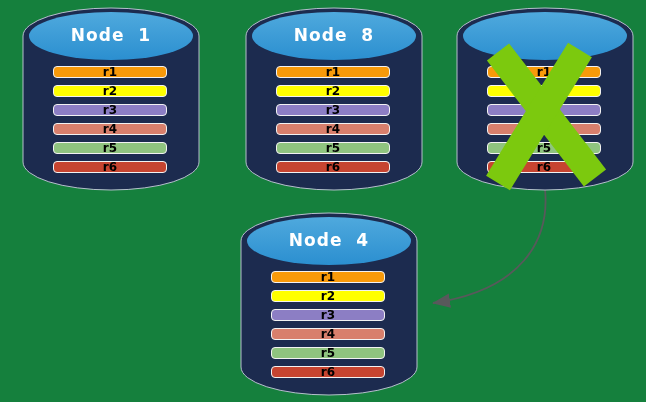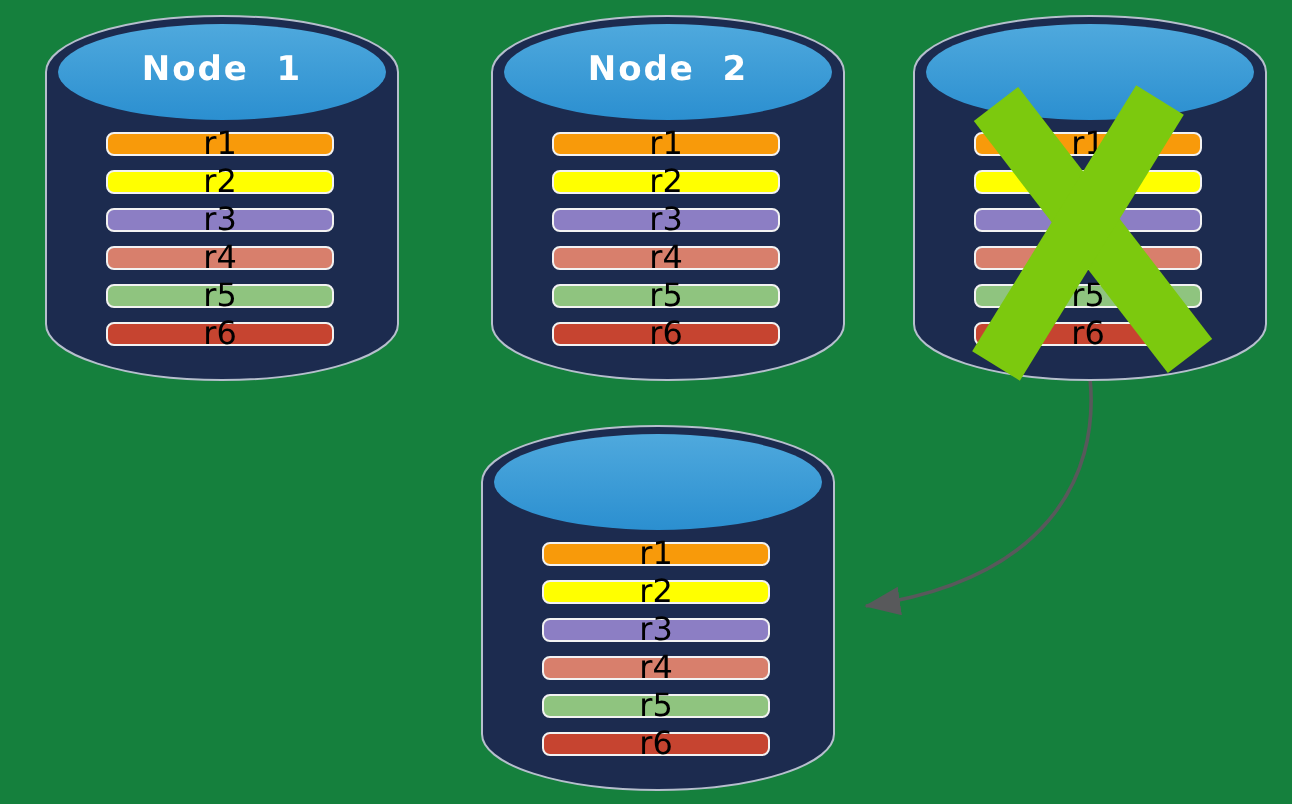--- a/index.html
+++ b/index.html
@@ -19,21 +19,21 @@
   }
   .bars{
     position:absolute;left:31px;top:60px;width:114px;
     display:flex;flex-direction:column;gap:7px;
   }
   .bar{
     height:12px;border-radius:4px;border:1px solid var(--record-border);
     box-sizing:border-box;display:flex;align-items:center;justify-content:center;
   }
   .bar span{
-    color:var(--record-text);font-size:16px;font-weight:normal;line-height:10px;
+    color:var(--record-text);font-size:12px;font-weight:bold;line-height:10px;
   }
   .x-overlay{position:absolute;left:0;top:0;width:178px;height:186px;pointer-events:none;}
   .x-stroke{stroke:var(--failure-x);stroke-width:28;stroke-linecap:butt;fill:none;}
   #arrow-layer{position:absolute;left:0;top:0;width:646px;height:402px;pointer-events:none;}
   .arrow-path{stroke:var(--arrow);stroke-width:1.8;fill:none;}
   .arrow-head{fill:var(--arrow);}
 </style>
 </head>
 <body>
 
@@ -81,21 +81,21 @@
           <span>r6</span>
         </div>
       </div>
   </div>
 
   <div class="node" style="left:245px;top:6px">
     <svg class="cyl" viewBox="0 0 178 186">
       <path class="cyl-body" d="M 1 30 A 88 28 0 0 1 177 30 L 177 156 A 88 28 0 0 1 1 156 Z"></path>
       <ellipse class="cyl-top" cx="89" cy="30" rx="82" ry="24"></ellipse>
     </svg>
-    <div class="node-label">Node  2</div>
+    <div class="node-label">Node  8</div>
     <div class="bars">
         <div class="bar" style="background: rgb(248, 154, 10);">
           <span>r1</span>
         </div>
         <div class="bar" style="background: rgb(255, 255, 0);">
           <span>r2</span>
         </div>
         <div class="bar" style="background: rgb(140, 126, 196);">
           <span>r3</span>
         </div>
@@ -140,20 +140,21 @@
       <path class="x-stroke" d="M 42 46 L 139 172"></path>
       <path class="x-stroke" d="M 124 44 L 42 177"></path>
     </svg>
   </div>
 
   <div class="node" style="left:240px;top:211px">
     <svg class="cyl" viewBox="0 0 178 186">
       <path class="cyl-body" d="M 1 30 A 88 28 0 0 1 177 30 L 177 156 A 88 28 0 0 1 1 156 Z"></path>
       <ellipse class="cyl-top" cx="89" cy="30" rx="82" ry="24"></ellipse>
     </svg>
+    <div class="node-label">Node  4</div>
     <div class="bars">
         <div class="bar" style="background: rgb(248, 154, 10);">
           <span>r1</span>
         </div>
         <div class="bar" style="background: rgb(255, 255, 0);">
           <span>r2</span>
         </div>
         <div class="bar" style="background: rgb(140, 126, 196);">
           <span>r3</span>
         </div>

